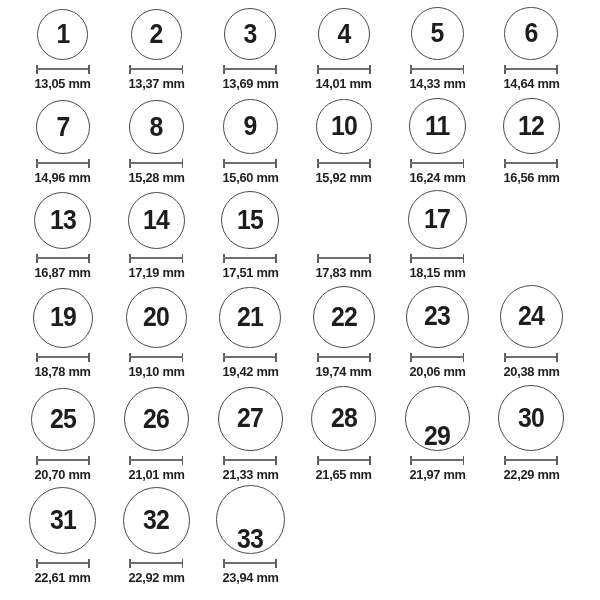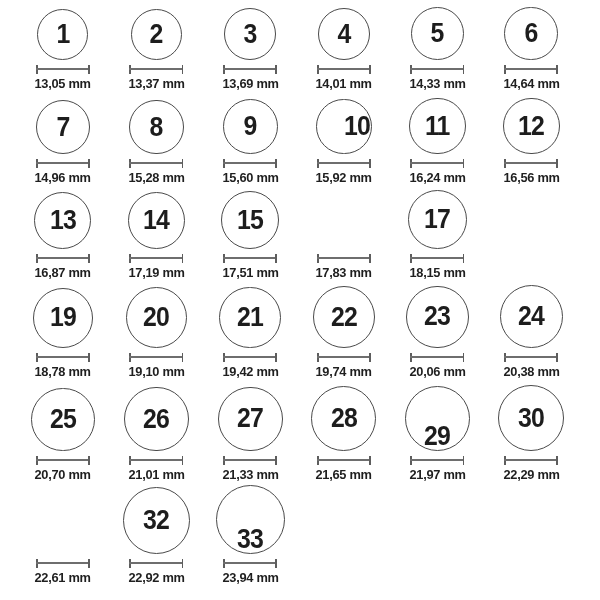--- a/index.html
+++ b/index.html
@@ -185,21 +185,21 @@
     </div>
     <div class="dim">
       <span class="tick left"></span>
       <span class="bar"></span>
       <span class="tick right"></span>
     </div>
     <div class="label">15,60 mm</div>
   </div>
 
   <div class="cell" style="padding-bottom: 4px;">
-    <div class="circle" style="width: 55.8px; height: 55.8px; justify-content: flex-end;">
+    <div class="circle" style="width: 55.8px; height: 55.8px;">
       <span class="num">10</span>
     </div>
     <div class="dim">
       <span class="tick left"></span>
       <span class="bar"></span>
       <span class="tick right"></span>
     </div>
     <div class="label">15,92 mm</div>
   </div>
 
@@ -427,20 +427,23 @@
     <div class="dim">
       <span class="tick left"></span>
       <span class="bar"></span>
       <span class="tick right"></span>
     </div>
     <div class="label">22,29 mm</div>
   </div>
 </div>
     <div class="row" style="height: 115px;">
   <div class="cell" style="padding-bottom: 20px;">
+    <div class="circle" style="width: 66.8px; height: 66.8px;">
+      <span class="num">31</span>
+    </div>
     <div class="dim">
       <span class="tick left"></span>
       <span class="bar"></span>
       <span class="tick right"></span>
     </div>
     <div class="label">22,61 mm</div>
   </div>
 
   <div class="cell" style="padding-bottom: 20px;">
     <div class="circle" style="width: 67.3px; height: 67.3px;">

